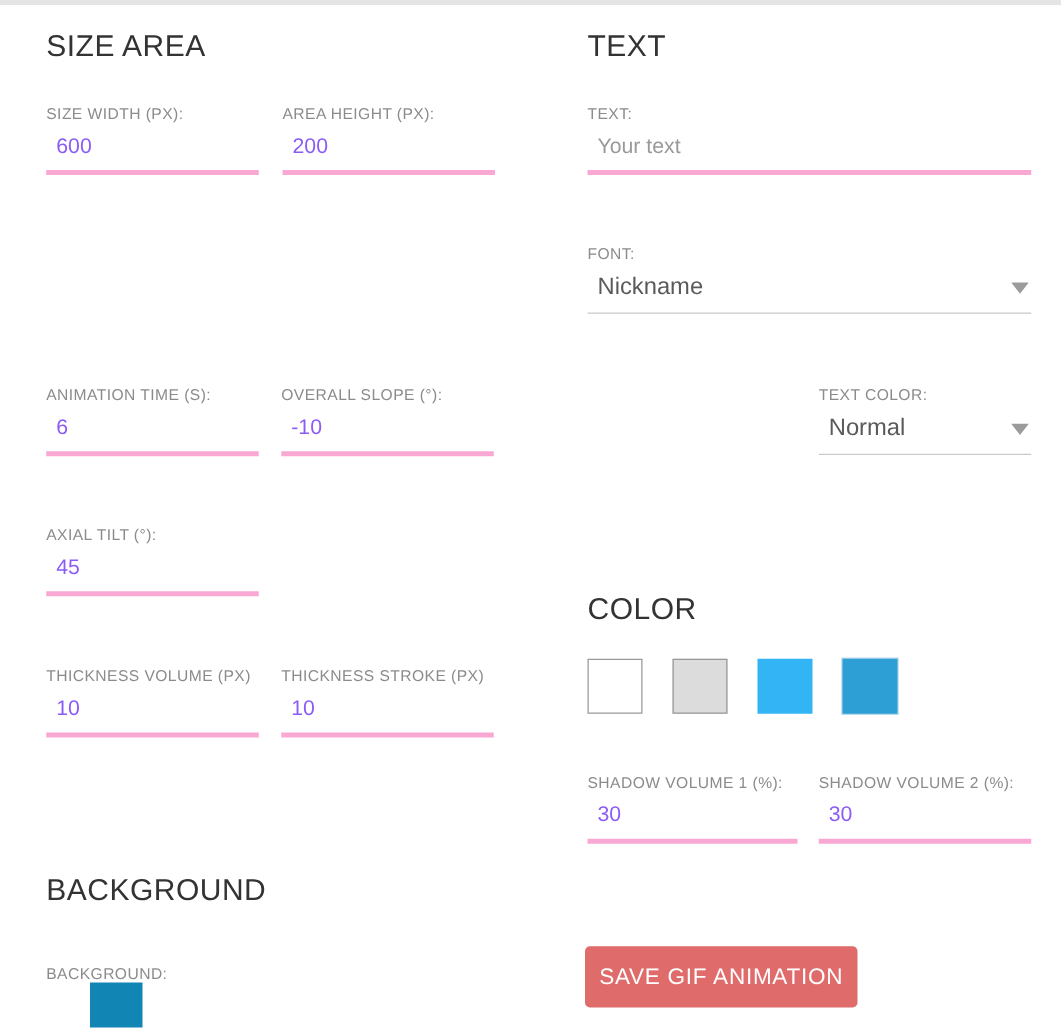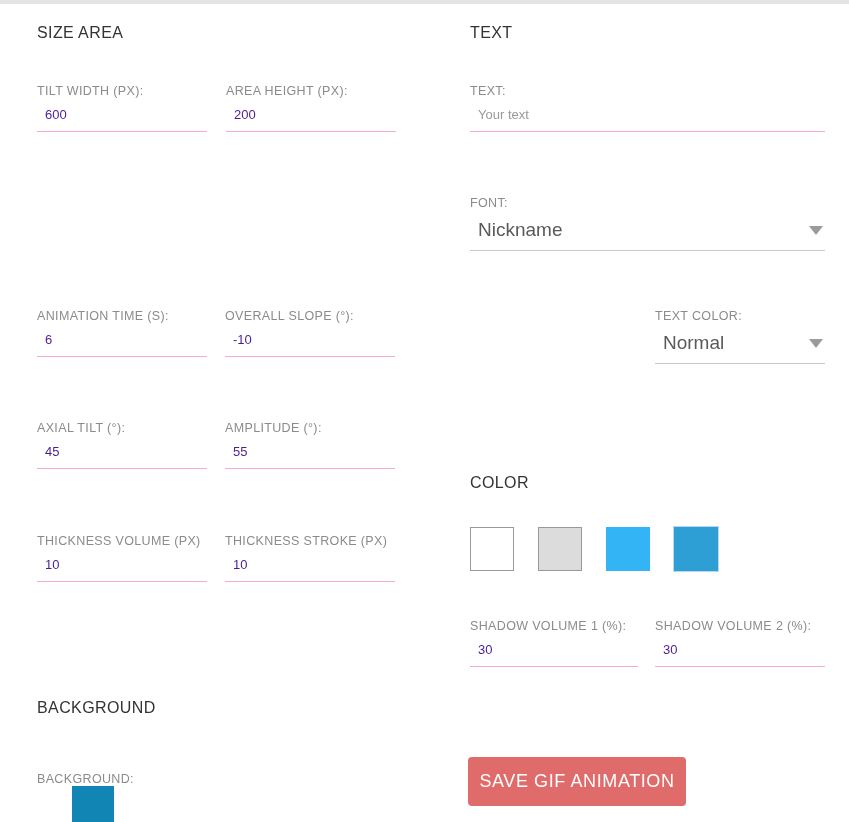--- a/index.html
+++ b/index.html
@@ -32,45 +32,45 @@
   .col {
     position: absolute;
     top: 0;
     height: 818px;
   }
   .col-left  { left: 0;   width: 440px; }
   .col-right { left: 440px; width: 409px; }
 
   .section-title {
     position: absolute;
-    font-size: 16px;
+    font-size: 24px;
     font-weight: 400;
     letter-spacing: 0.4px;
     color: #333333;
     white-space: nowrap;
   }
 
   .field { position: absolute; }
   .field-label {
     font-size: 12.5px;
     color: #8b8b8b;
     letter-spacing: 0.35px;
     white-space: nowrap;
     display: block;
     margin-bottom: 9px;
   }
   .field-input {
     display: block;
     width: 100%;
     border: none;
-    border-bottom: 1px solid #f9a8d4;
+    border-bottom: 4px solid #f9a8d4;
     background: transparent;
     font-family: "Liberation Sans", sans-serif;
-    font-size: 13px;
-    color: #4c1d95;
+    font-size: 17px;
+    color: #8b5cf6;
     padding: 0 0 9px 8px;
     outline: none;
   }
   .field-input::placeholder { color: #9a9a9a; }
 
   .select-wrap { position: relative; width: 100%; }
   .select-value {
     display: block;
     width: 100%;
     border-bottom: 1px solid #c9c9c9;
@@ -132,21 +132,21 @@
 
 <div class="top-strip"></div>
 
 <div class="page">
 
   <div class="col col-left">
 
     <div class="section-title" style="left:37px; top:20px;">SIZE AREA</div>
 
     <div class="field" style="left:37px; top:80px; width:170px;">
-      <span class="field-label">TILT WIDTH (PX):</span>
+      <span class="field-label">SIZE WIDTH (PX):</span>
       <input class="field-input" type="text" value="600" style="">
     </div>
 
     <div class="field" style="left:226px; top:80px; width:170px;">
       <span class="field-label">AREA HEIGHT (PX):</span>
       <input class="field-input" type="text" value="200" style="">
     </div>
 
 
     <div class="field" style="left:37px; top:305px; width:170px;">
@@ -157,24 +157,20 @@
     <div class="field" style="left:225px; top:305px; width:170px;">
       <span class="field-label">OVERALL SLOPE (°):</span>
       <input class="field-input" type="text" value="-10" style="">
     </div>
 
     <div class="field" style="left:37px; top:417px; width:170px;">
       <span class="field-label">AXIAL TILT (°):</span>
       <input class="field-input" type="text" value="45" style="">
     </div>
 
-    <div class="field" style="left:225px; top:417px; width:170px;">
-      <span class="field-label">AMPLITUDE (°):</span>
-      <input class="field-input" type="text" value="55" style="">
-    </div>
 
     <div class="field" style="left:37px; top:530px; width:170px;">
       <span class="field-label">THICKNESS VOLUME (PX)</span>
       <input class="field-input" type="text" value="10" style="">
     </div>
 
     <div class="field" style="left:225px; top:530px; width:170px;">
       <span class="field-label">THICKNESS STROKE (PX)</span>
       <input class="field-input" type="text" value="10" style="">
     </div>

